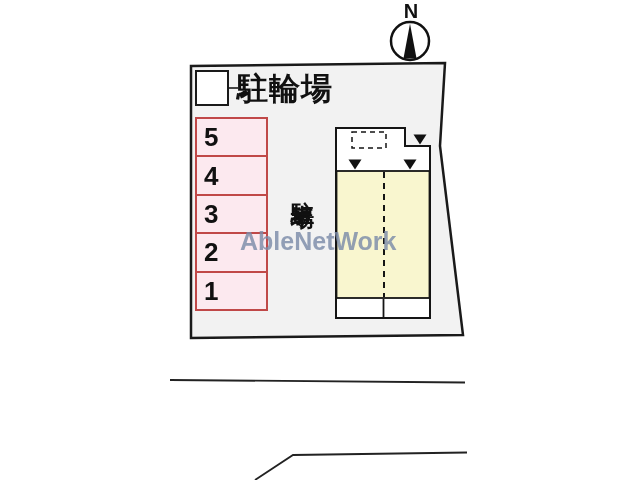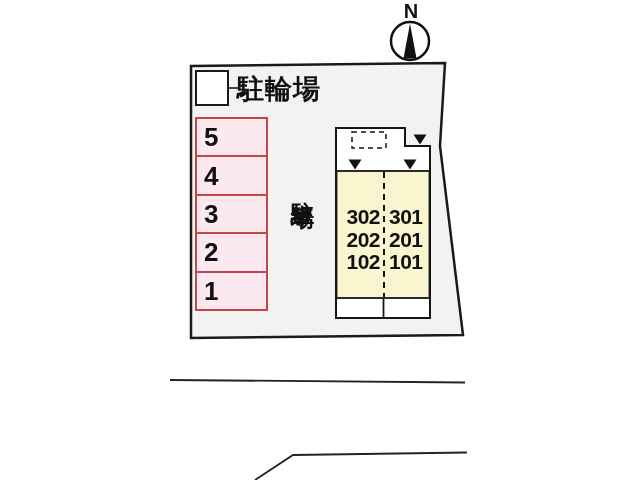--- a/index.html
+++ b/index.html
@@ -4,21 +4,21 @@
 <style>
   html,body{margin:0;padding:0;background:#fff;}
   .canvas{
     position:relative;width:640px;height:480px;background:#ffffff;overflow:hidden;
     font-family:"Liberation Sans","DejaVu Sans",sans-serif;color:#111;
   }
   .canvas svg{position:absolute;left:0;top:0;z-index:1;}
   .txt{position:absolute;z-index:3;white-space:nowrap;}
 
   .n-label{left:399px;top:0px;width:24px;text-align:center;font-size:20px;font-weight:bold;line-height:22px;}
-  .bicycle-label{left:237px;top:74px;font-size:27px;font-weight:bold;letter-spacing:1px;line-height:30px;}
+  .bicycle-label{left:237px;top:74px;font-size:31px;font-weight:bold;letter-spacing:1px;line-height:30px;}
 
   .stack{
     position:absolute;left:195px;top:117px;width:73px;height:194px;z-index:2;
     display:flex;flex-direction:column;box-sizing:border-box;
   }
   .space{
     flex:1;background:#fce9ef;border:2px solid #c04848;box-sizing:border-box;
     margin-top:-2px;display:flex;align-items:center;
   }
   .space:first-child{margin-top:0;}
@@ -86,30 +86,17 @@
     <div class="space">
       <span class="num">2</span>
     </div>
     <div class="space">
       <span class="num">1</span>
     </div>
   </div>
 
   <div class="txt lot-label">駐車場</div>
 
-  <div class="rooms">
-    <div class="room-row">
-      <span class="room-left">302</span>
-      <span class="room-right">301</span>
-    </div>
-    <div class="room-row">
-      <span class="room-left">202</span>
-      <span class="room-right">201</span>
-    </div>
-    <div class="room-row">
-      <span class="room-left">102</span>
-      <span class="room-right">101</span>
-    </div>
-  </div>
 
+  <div class="txt watermark">AbleNetWork</div>
 
 
 </div>
 
 </body></html>

